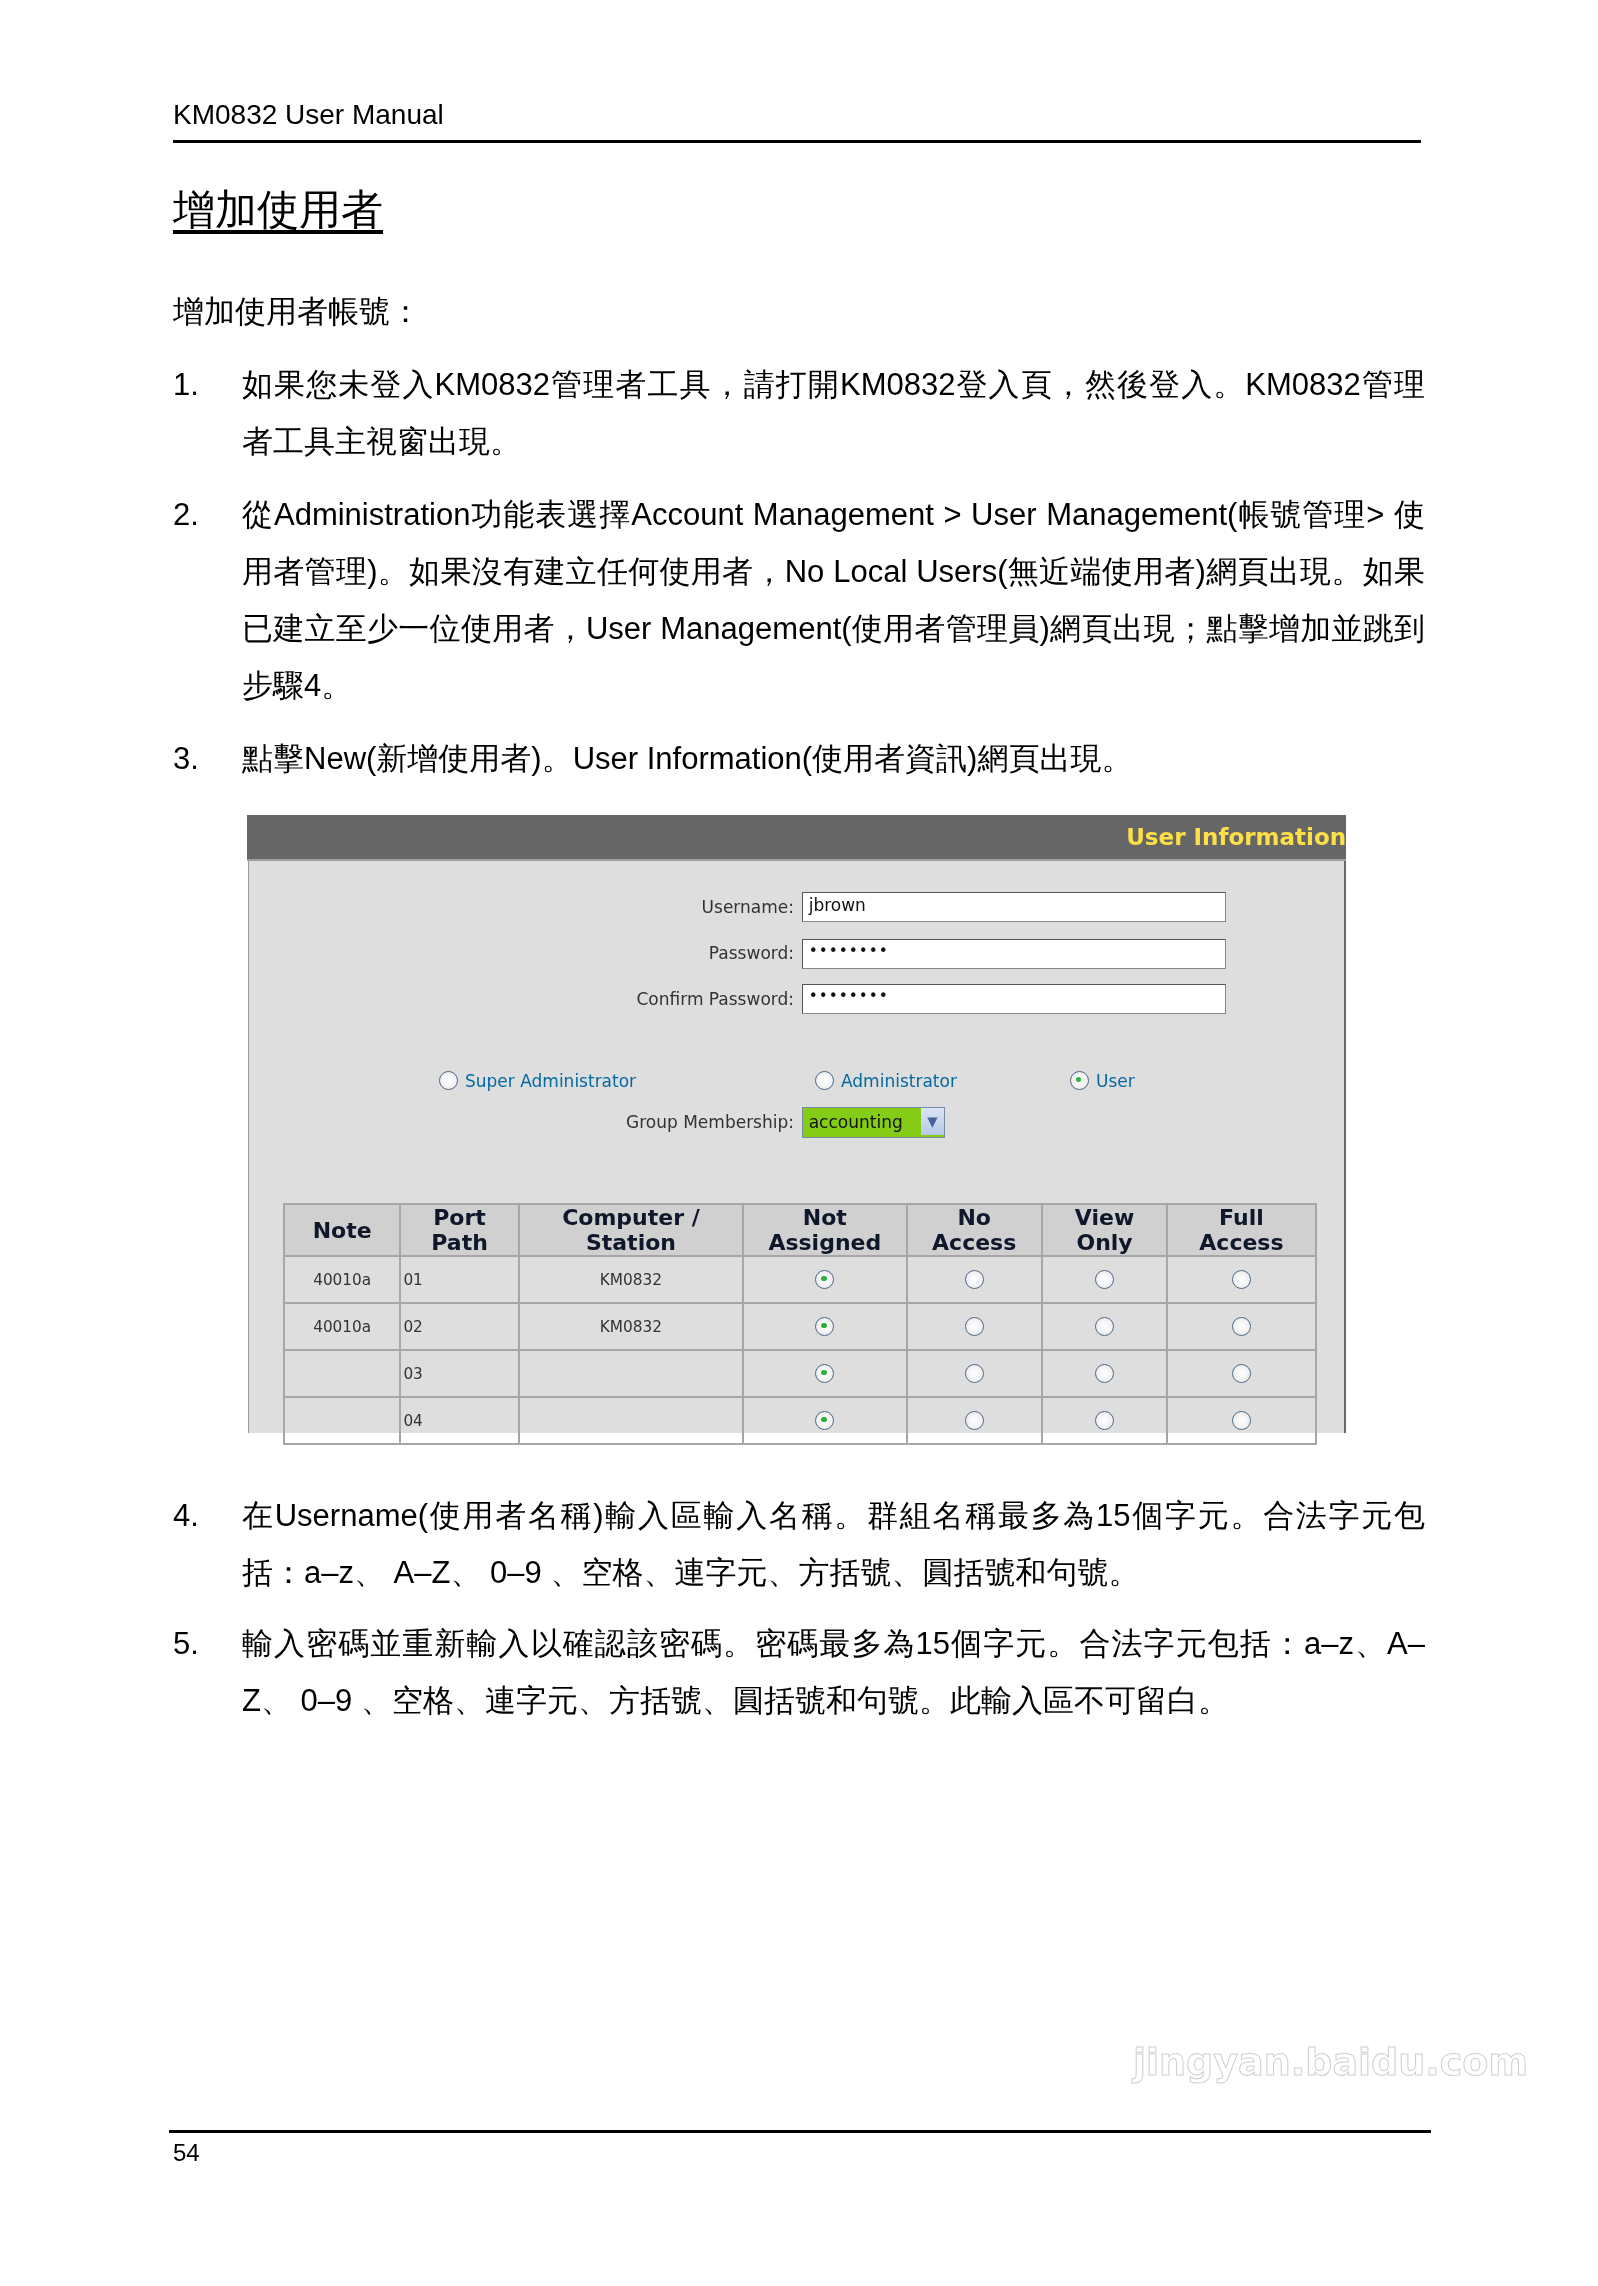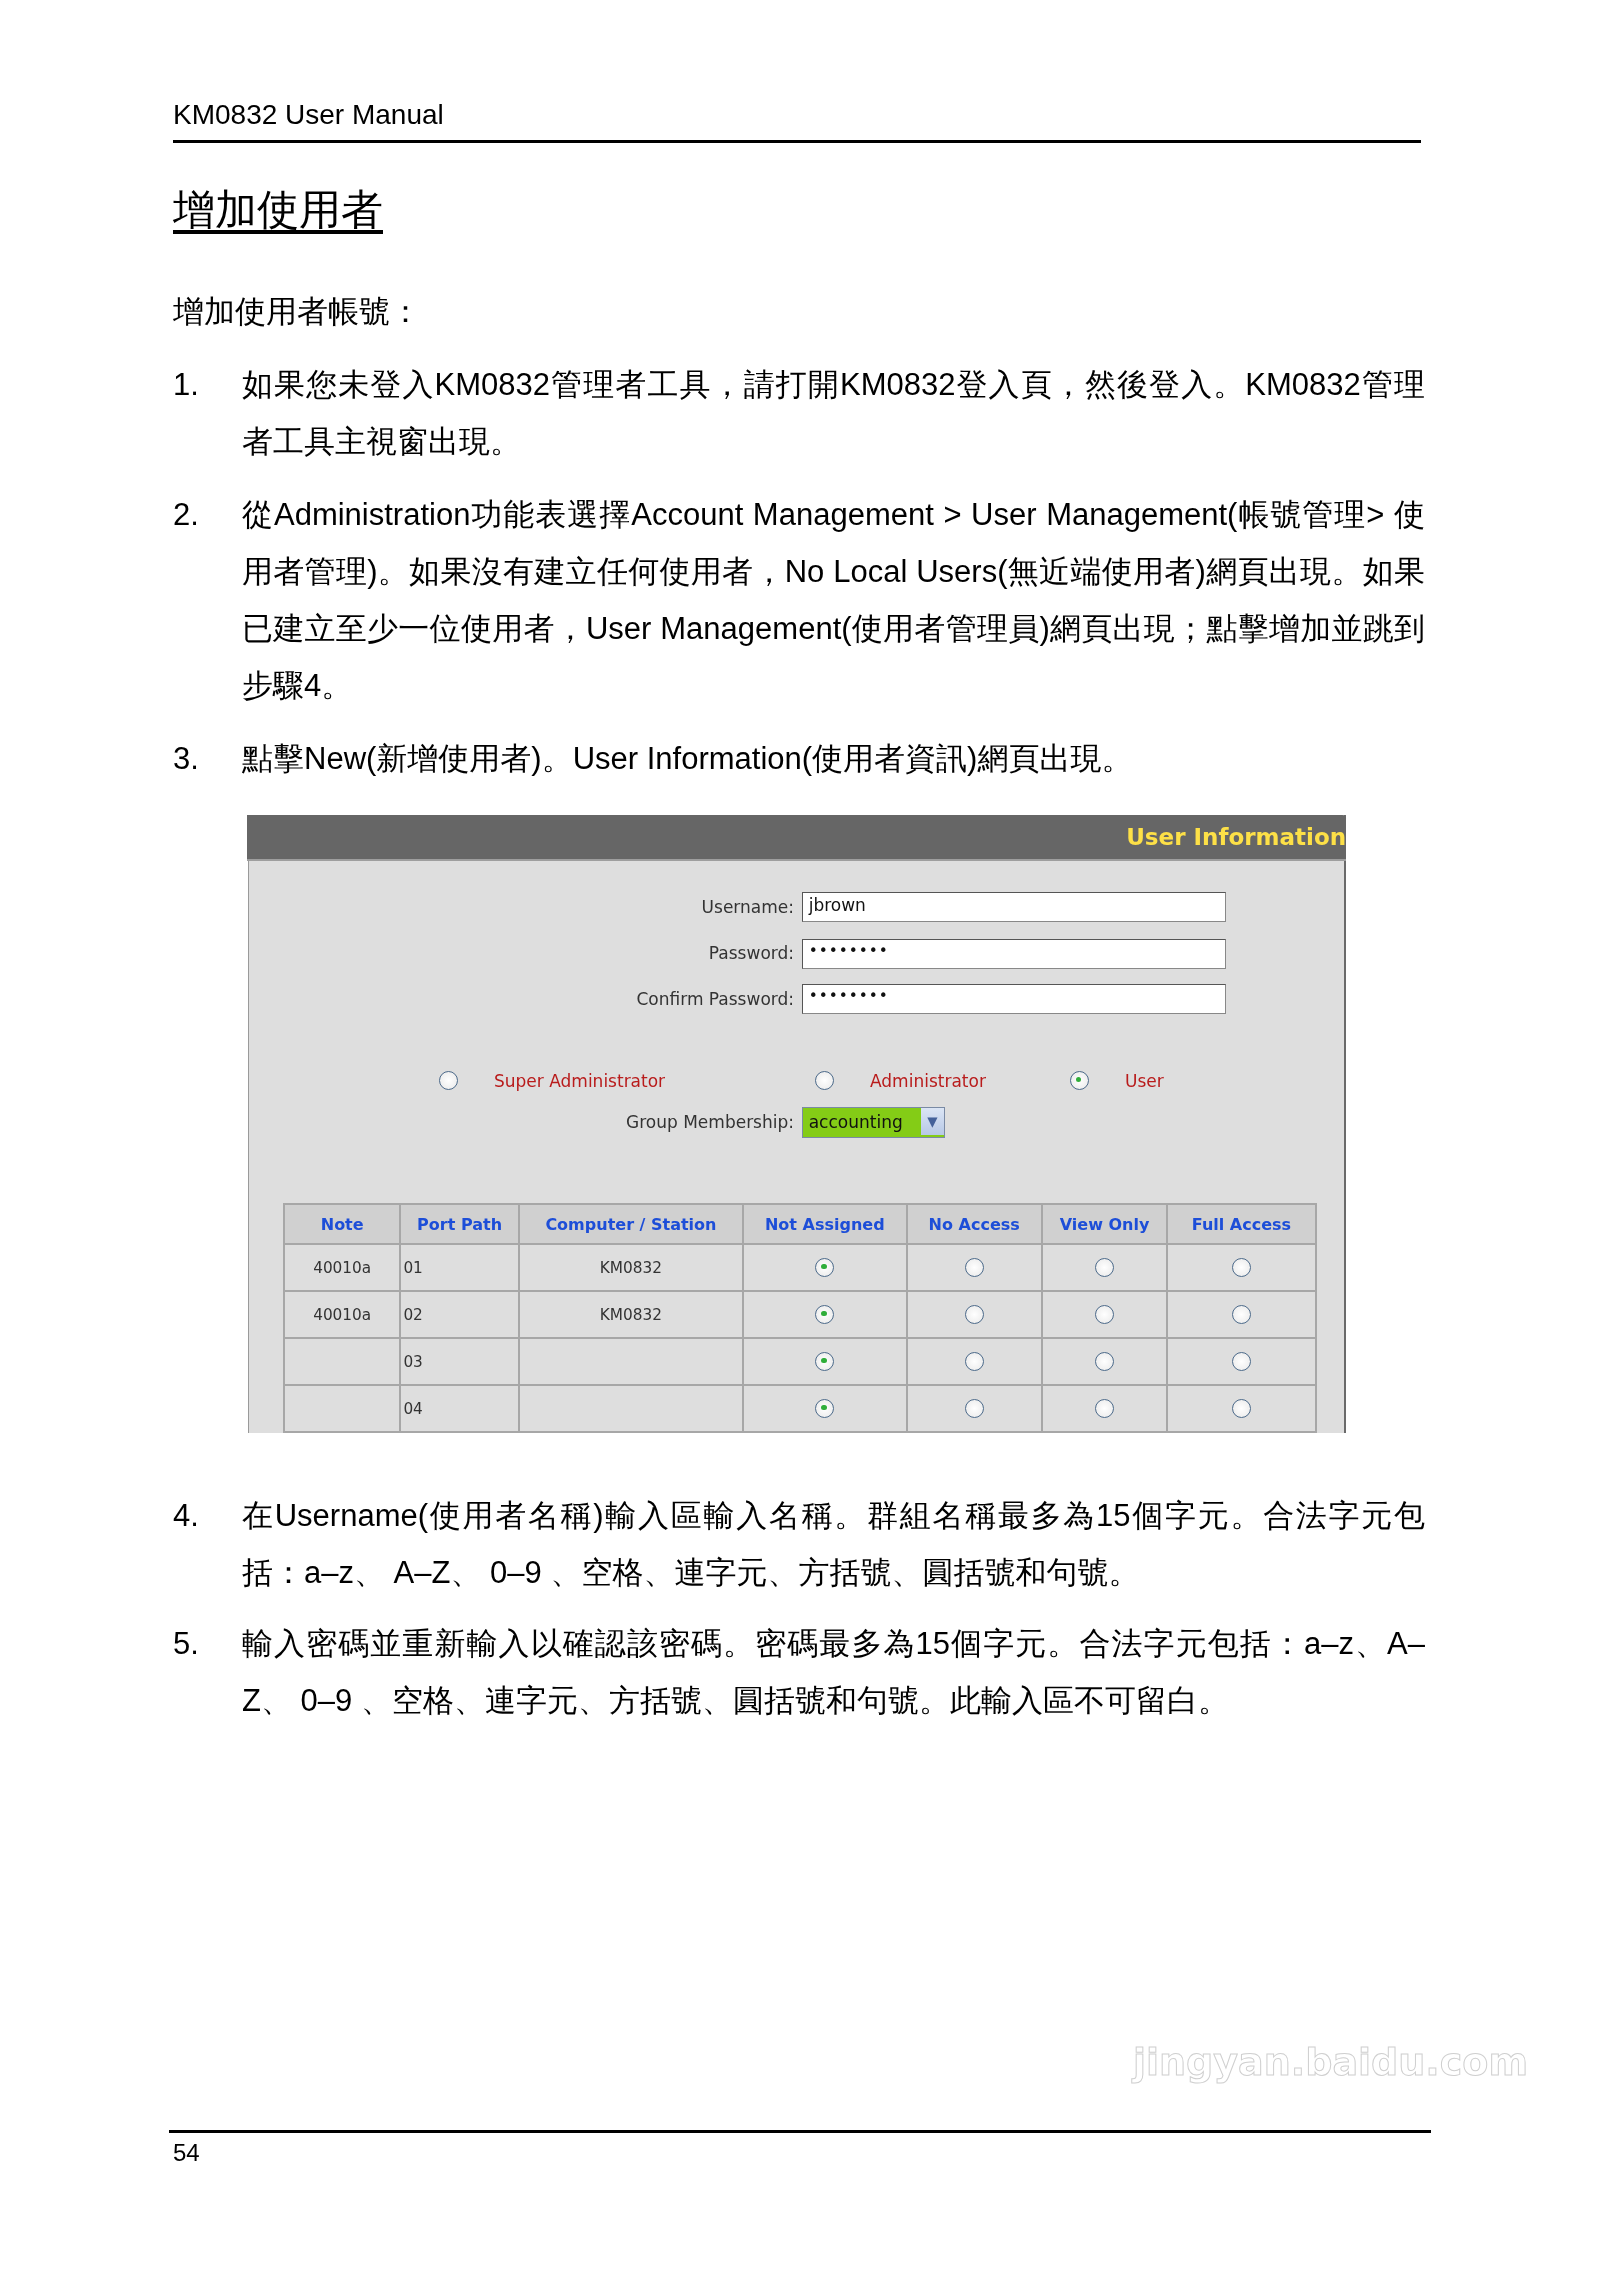--- a/index.html
+++ b/index.html
@@ -19,28 +19,28 @@
   .panel-head { position:absolute; left:-1.9px; top:0; width:1099px; height:44px; background:#666666;
                 border-bottom:2.9px solid #9e9e9e; color:#fde047; font-size:23px; font-weight:bold;
                 text-align:right; line-height:44px; font-family:"DejaVu Sans",sans-serif; border-top-right-radius:3.8px; }
   .flabel { position:absolute; font-size:17px; color:#333; font-family:"DejaVu Sans",sans-serif; text-align:right; width:287px; }
   .finput { position:absolute; left:553px; width:424px; height:30px; background:#fff; border:1.9px solid #888;
             border-top-color:#555; border-left-color:#555; box-sizing:border-box; font-size:17px;
             font-family:"DejaVu Sans",sans-serif; padding:1.9px 5.7px; color:#111; }
   .radio { position:absolute; width:19px; height:19px; border-radius:50%; border:1.9px solid #4c6a8a;
            background:radial-gradient(circle,#ffffff 0%,#e8e8e8 100%); box-sizing:border-box; }
   .radio.on::after { content:""; position:absolute; left:4.8px; top:4.8px; width:5.7px; height:5.7px; border-radius:50%; background:#2fae3a; }
-  .rlabel { position:absolute; font-size:17px; color:#b91c1c; font-family:"DejaVu Sans",sans-serif;margin-left:29px; }
+  .rlabel { position:absolute; font-size:17px; color:#0369a1; font-family:"DejaVu Sans",sans-serif; }
   .select { position:absolute; left:553px; top:292px; width:143px; height:31px; background:#84cc16;
             border:1.9px solid #7a8aa4; box-sizing:border-box; font-size:17px; font-family:"DejaVu Sans",sans-serif; }
   .select .val { position:absolute; left:5.7px; top:3.8px; color:#111; }
   .select .arrow { position:absolute; right:0; top:0; width:23px; height:27px; background:linear-gradient(#dbe5f5,#b7c8e6);
                    color:#44619a; font-size:13.4px; text-align:center; line-height:27px; }
   table.perm { position:absolute; left:34px; top:388px; border-collapse:collapse; font-family:"DejaVu Sans",sans-serif; }
-  table.perm th { background:#d0d0d0; font-size:16px; font-weight:bold; color:#1d4ed8; height:38px;
+  table.perm th { background:#d0d0d0; font-size:22px; font-weight:bold; color:#0f172a; height:38px;
                   border:2.9px solid #a7a7a7; padding:0 5.7px; }
   table.perm td { height:43px; font-size:15.3px; color:#333; border:2.9px solid #a7a7a7; text-align:center; position:relative; }
   table.perm td.left { text-align:left; padding-left:2px;border-radius:23px; }
   table.perm td .radio { position:static; display:inline-block; vertical-align:middle; position:relative; }
   .pagenum { left:173px; top:2139px; font-size:24px;text-align:center; }
   .wm { left:1133px; top:2046px; color:rgba(200,200,200,0.6); font-family:"DejaVu Sans",sans-serif; }
   .wm .big { font-size:76px; font-weight:bold; letter-spacing:1.9px; -webkit-text-stroke:1.9px #cfcfcf; color:transparent; }
   .wm .small { font-size:38px; font-weight:bold; -webkit-text-stroke:1px #cfcfcf; color:transparent; margin-top:-5.7px; }
 </style>
 </head>

